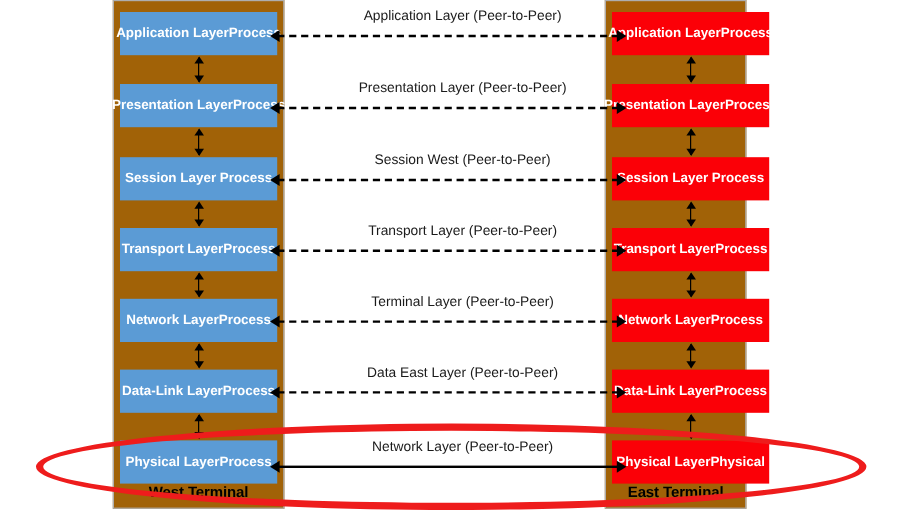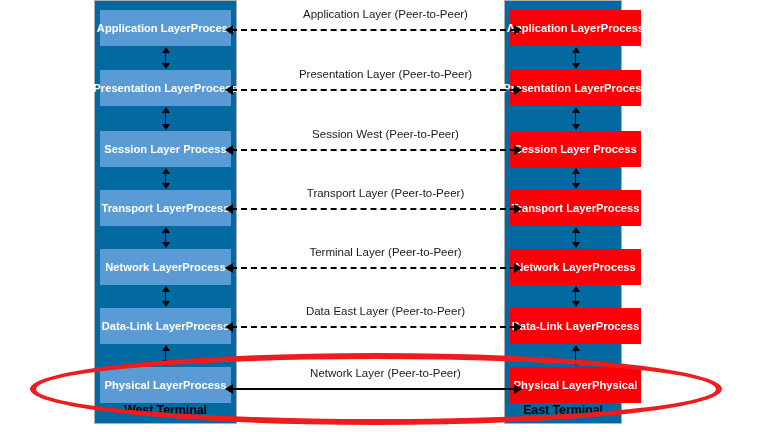--- a/index.html
+++ b/index.html
@@ -16,21 +16,21 @@
     height: 432px;
     background: #ffffff;
     overflow: hidden;
   }
 
   
   .terminal-column {
     position: absolute;
     top: 0;
     height: 424px;
-    background: #0369a1;
+    background: #a16207;
     border: 1px solid #aeaeae;
     box-sizing: border-box;
     padding-left: 48px;
   }
   #west-column { left: 94px;  width: 143px; }
   #east-column { left: 504px; width: 118px; }
 
   .terminal-label {
     position: absolute;
     left: 0;

